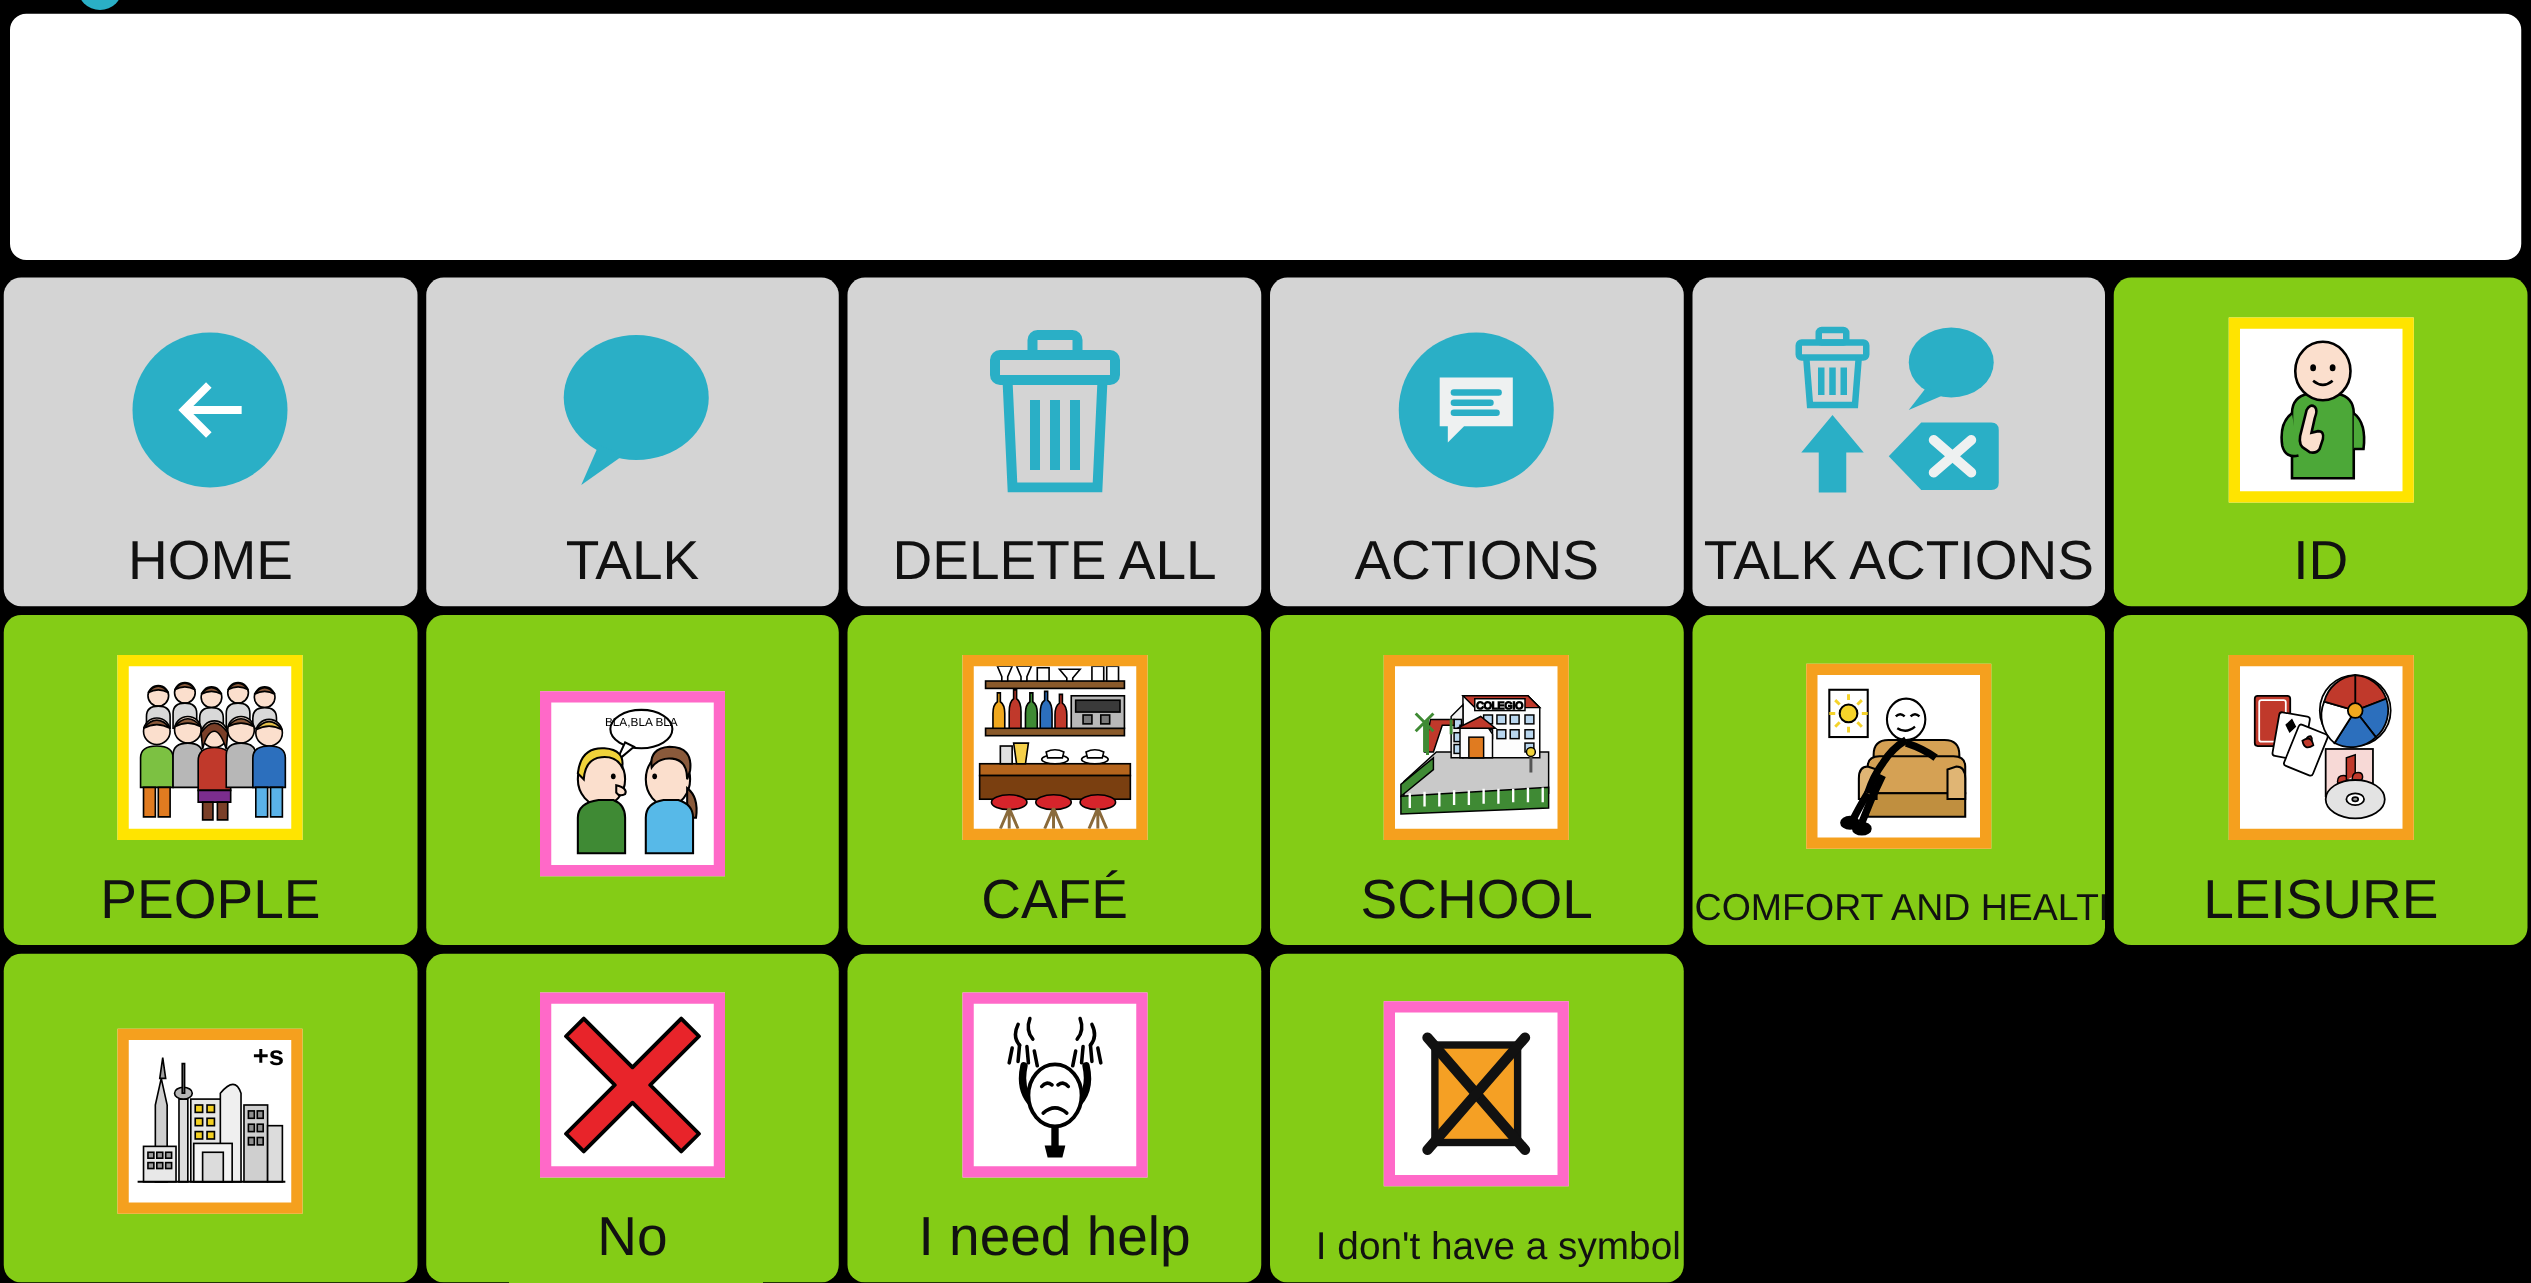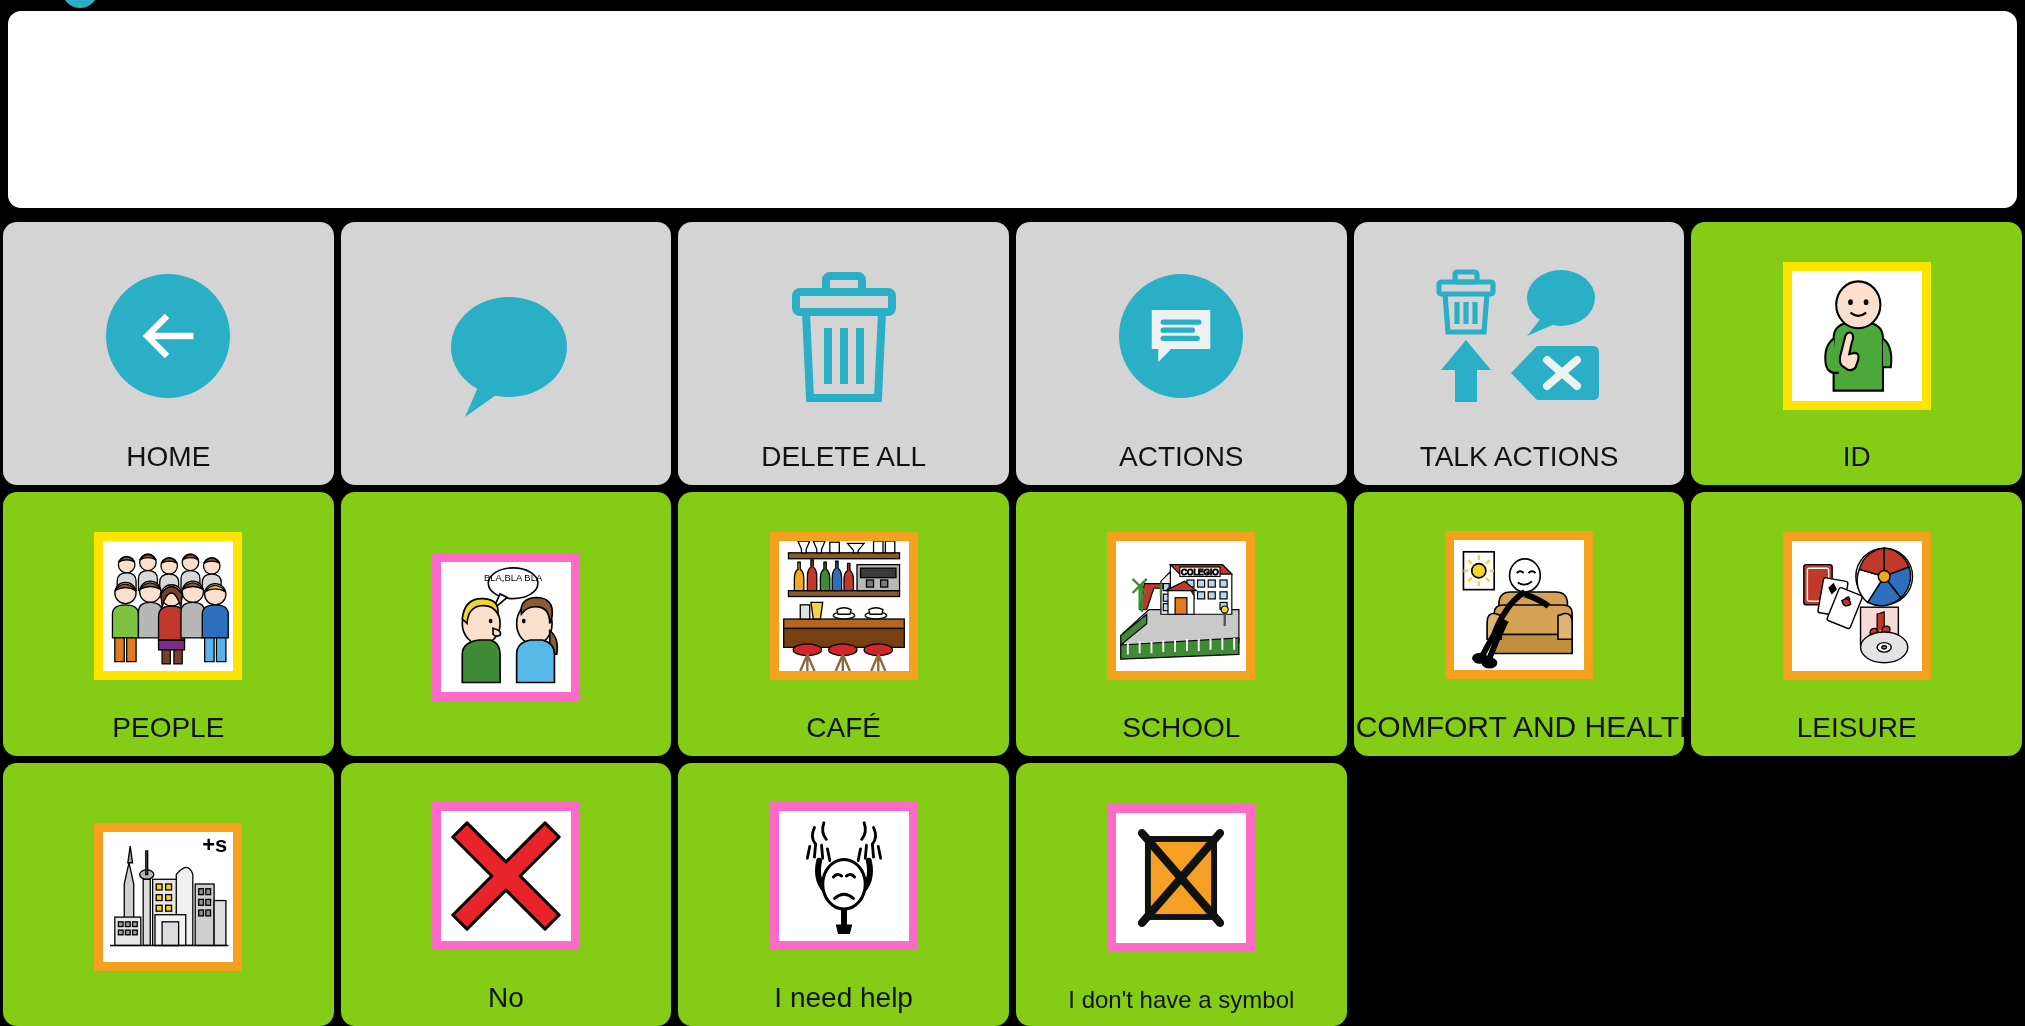--- a/index.html
+++ b/index.html
@@ -67,29 +67,29 @@
     display: flex;
     align-items: center;
     justify-content: center;
     min-height: 0;
     padding-top: 6px;
   }
   .cell-label {
     flex: 0 0 auto;
     width: 100%;
     text-align: center;
-    font-size: 28px;
+    font-size: 44px;
     color: #111;
     line-height: 1;
     padding: 0 2px 14px 2px;
     white-space: nowrap;
     overflow: visible;
   }
   .cell-label.tight { font-size: 30px; }
-  .cell-label.tighter { font-size: 24px; }
+  .cell-label.tighter { font-size: 31px; text-align: right; }
 
   
   .picto {
     position: relative;
     width: 148px; height: 148px;
     background: #fff;
     border: 9px solid #ffe400;
     display: flex; align-items: center; justify-content: center;
   }
   .picto.pink  { border-color: #ff69c8; }
@@ -137,20 +137,21 @@
       <div class="cell-label">HOME</div>
     </div>
 
     <div class="cell toolbar">
       <div class="cell-art">
         <svg width="150" height="128" viewBox="0 0 150 128">
           <ellipse cx="78" cy="54" rx="58" ry="50" fill="#2aafc6"></ellipse>
           <path d="M48 92 L34 124 L68 100 Z" fill="#2aafc6"></path>
         </svg>
       </div>
+      <div class="cell-label">TALK</div>
     </div>
 
     <div class="cell toolbar">
       <div class="cell-art">
         <svg width="120" height="132" viewBox="0 0 60 66">
           <g fill="none" stroke="#2aafc6" stroke-width="4">
             <rect x="21" y="3" width="18" height="8" rx="2"></rect>
             <rect x="6" y="11" width="48" height="10" rx="2"></rect>
             <path d="M11 21 L13 64 L47 64 L49 21"></path>
             <line x1="22" y1="29" x2="22" y2="57"></line>

